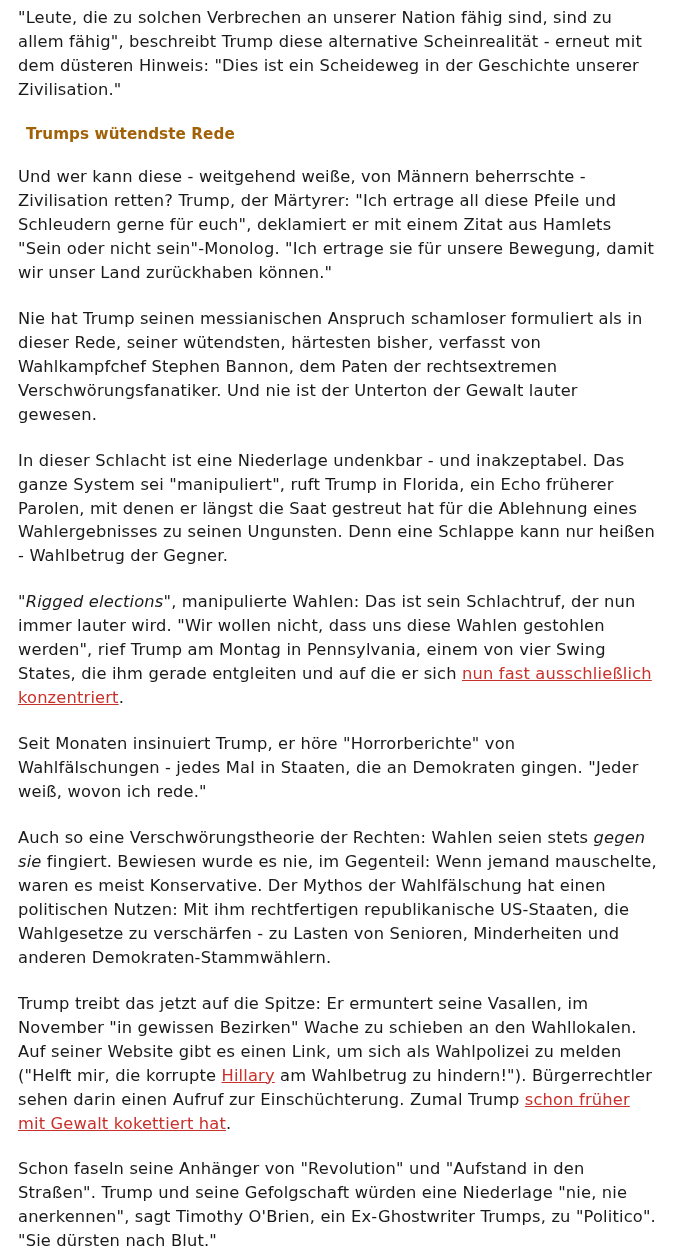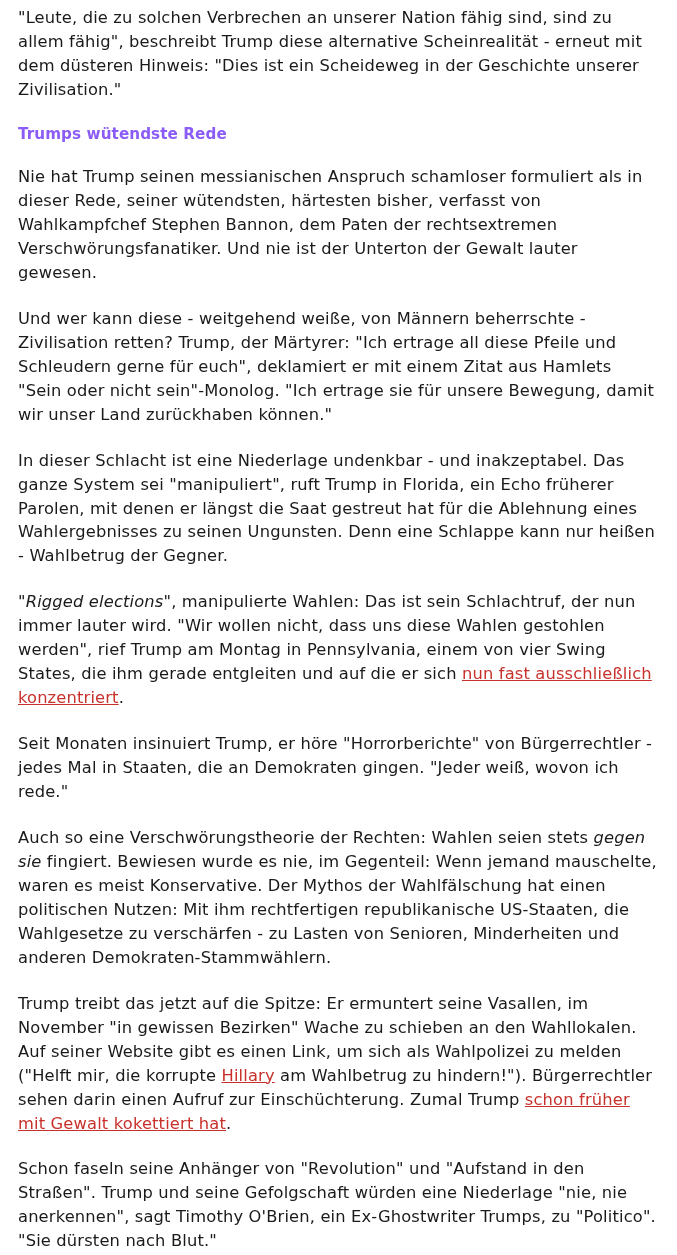--- a/index.html
+++ b/index.html
@@ -24,41 +24,41 @@
     color: #1a1a1a;
     letter-spacing: 0.01em;
   }
   p.para:last-child {
     margin-bottom: 0;
   }
   h2.subhead {
     font-size: 15.2px;
     font-weight: bold;
     line-height: 1.4;
-    margin: 0 0 20px 0;
-    color: #8b5cf6;
+    margin: 0 0 20px 8px;
+    color: #a16207;
     letter-spacing: 0.005em;
   }
   a.inline-link {
     color: #c8312b;
     text-decoration: underline;
     text-decoration-color: #c8312b;
   }
   em {
     font-style: italic;
     margin-top: 24px;
   }
 </style>
 </head>
 <body>
 
 <div class="article" id="article-root">
     <p class="para">"Leute, die zu solchen Verbrechen an unserer Nation fähig sind, sind zu allem fähig", beschreibt Trump diese alternative Scheinrealität - erneut mit dem düsteren Hinweis: "Dies ist ein Scheideweg in der Geschichte unserer Zivilisation."</p>
     <h2 class="subhead">Trumps wütendste Rede</h2>
+    <p class="para">Und wer kann diese - weitgehend weiße, von Männern beherrschte - Zivilisation retten? Trump, der Märtyrer: "Ich ertrage all diese Pfeile und Schleudern gerne für euch", deklamiert er mit einem Zitat aus Hamlets "Sein oder nicht sein"-Monolog. "Ich ertrage sie für unsere Bewegung, damit wir unser Land zurückhaben können."</p>
     <p class="para">Nie hat Trump seinen messianischen Anspruch schamloser formuliert als in dieser Rede, seiner wütendsten, härtesten bisher, verfasst von Wahlkampfchef Stephen Bannon, dem Paten der rechtsextremen Verschwörungsfanatiker. Und nie ist der Unterton der Gewalt lauter gewesen.</p>
-    <p class="para">Und wer kann diese - weitgehend weiße, von Männern beherrschte - Zivilisation retten? Trump, der Märtyrer: "Ich ertrage all diese Pfeile und Schleudern gerne für euch", deklamiert er mit einem Zitat aus Hamlets "Sein oder nicht sein"-Monolog. "Ich ertrage sie für unsere Bewegung, damit wir unser Land zurückhaben können."</p>
     <p class="para">In dieser Schlacht ist eine Niederlage undenkbar - und inakzeptabel. Das ganze System sei "manipuliert", ruft Trump in Florida, ein Echo früherer Parolen, mit denen er längst die Saat gestreut hat für die Ablehnung eines Wahlergebnisses zu seinen Ungunsten. Denn eine Schlappe kann nur heißen - Wahlbetrug der Gegner.</p>
     <p class="para"><span>"</span><em>Rigged elections</em><span>", manipulierte Wahlen: Das ist sein Schlachtruf, der nun immer lauter wird. "Wir wollen nicht, dass uns diese Wahlen gestohlen werden", rief Trump am Montag in Pennsylvania, einem von vier Swing States, die ihm gerade entgleiten und auf die er sich </span><a class="inline-link" href="#">nun fast ausschließlich konzentriert</a><span>.</span></p>
-    <p class="para">Seit Monaten insinuiert Trump, er höre "Horrorberichte" von Bürgerrechtler - jedes Mal in Staaten, die an Demokraten gingen. "Jeder weiß, wovon ich rede."</p>
+    <p class="para">Seit Monaten insinuiert Trump, er höre "Horrorberichte" von Wahlfälschungen - jedes Mal in Staaten, die an Demokraten gingen. "Jeder weiß, wovon ich rede."</p>
     <p class="para"><span>Auch so eine Verschwörungstheorie der Rechten: Wahlen seien stets </span><em>gegen sie</em><span> fingiert. Bewiesen wurde es nie, im Gegenteil: Wenn jemand mauschelte, waren es meist Konservative. Der Mythos der Wahlfälschung hat einen politischen Nutzen: Mit ihm rechtfertigen republikanische US-Staaten, die Wahlgesetze zu verschärfen - zu Lasten von Senioren, Minderheiten und anderen Demokraten-Stammwählern.</span></p>
     <p class="para"><span>Trump treibt das jetzt auf die Spitze: Er ermuntert seine Vasallen, im November "in gewissen Bezirken" Wache zu schieben an den Wahllokalen. Auf seiner Website gibt es einen Link, um sich als Wahlpolizei zu melden ("Helft mir, die korrupte </span><a class="inline-link" href="#">Hillary</a><span> am Wahlbetrug zu hindern!"). Bürgerrechtler sehen darin einen Aufruf zur Einschüchterung. Zumal Trump </span><a class="inline-link" href="#">schon früher mit Gewalt kokettiert hat</a><span>.</span></p>
     <p class="para">Schon faseln seine Anhänger von "Revolution" und "Aufstand in den Straßen". Trump und seine Gefolgschaft würden eine Niederlage "nie, nie anerkennen", sagt Timothy O'Brien, ein Ex-Ghostwriter Trumps, zu "Politico". "Sie dürsten nach Blut."</p>
   </div>
 
 </body></html>

